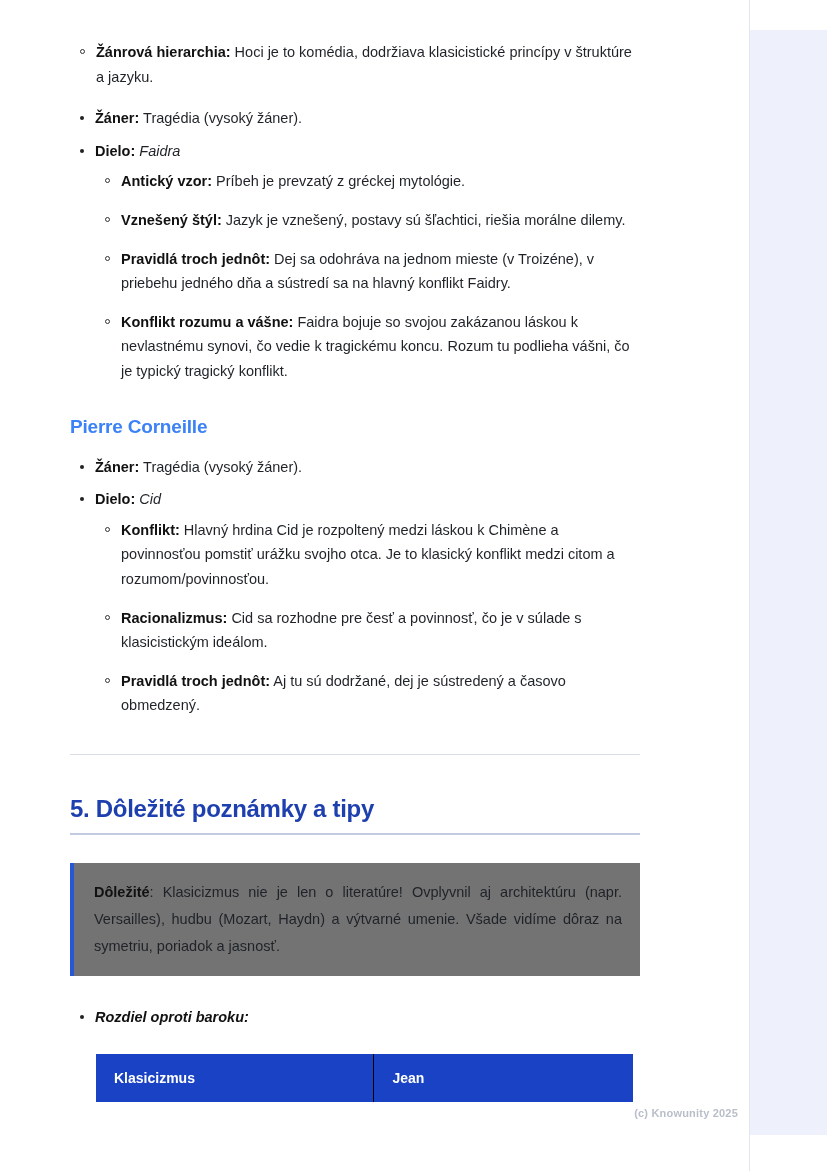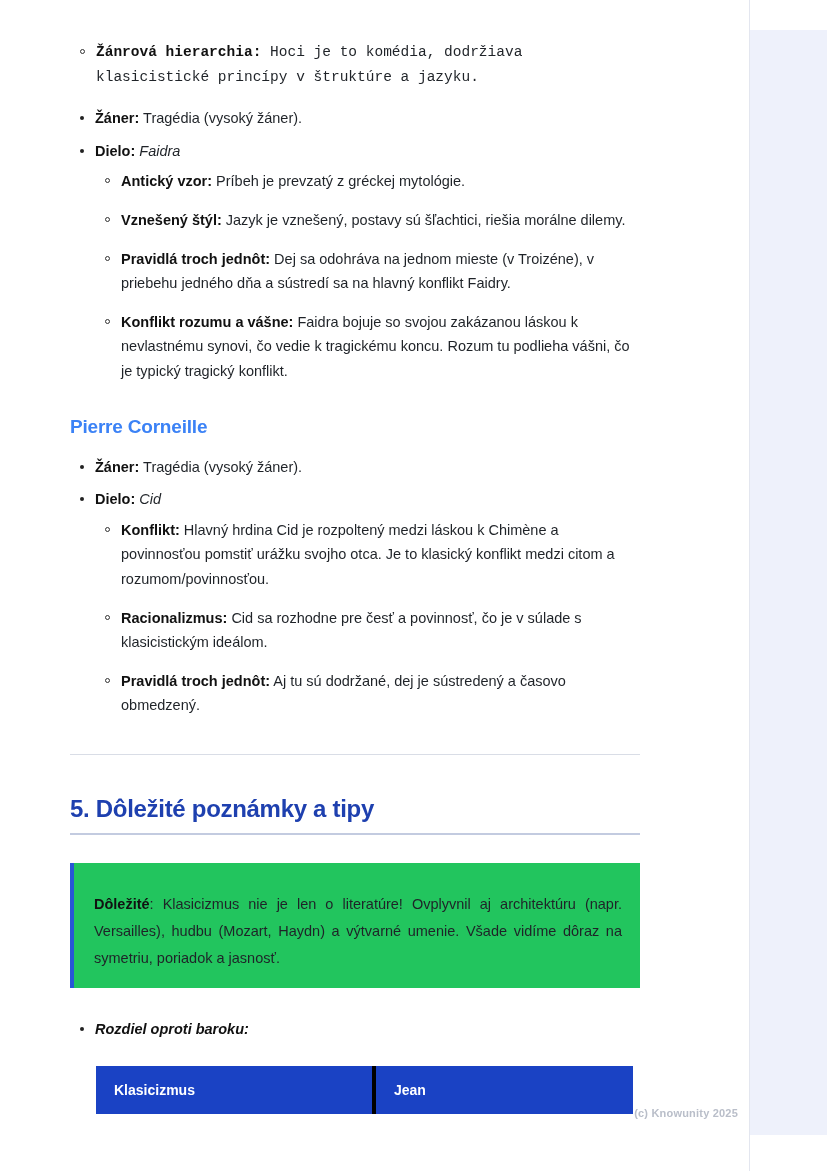--- a/index.html
+++ b/index.html
@@ -122,43 +122,43 @@
     margin: 0;
   }
 
   .heading-rule {
     border: none;
     border-top: 2px solid #c3cbe0;
     margin: 10px 0 0 0;
   }
 
   .callout {
-    background: #22c55e;
+    background: #737373;
     border-left: 4px solid #2857d6;
-    padding: 28px 18px 16px 20px;
+    padding: 16px 18px 16px 20px;
     font-size: 14.5px;
     line-height: 1.85;
     text-align: justify;
     box-sizing: border-box;
   }
 
   table.cmp {
     border-collapse: collapse;
     width: 537px;
     margin-left: 26px;
     table-layout: fixed;
   }
   table.cmp th {
     background: #1a42c4;
     color: #ffffff;
     font-size: 14px;
     font-weight: bold;
     text-align: left;
     padding: 16px 18px;
-    border-right: 4px solid #000000;
+    border-right: 1px solid #000000;
   }
   table.cmp th:last-child { border-right: none; }
 
   .watermark {
     position: absolute;
     right: 90px;
     bottom: 52px;
     font-size: 11px;
     color: #b9bec9;
     letter-spacing: 0.2px;
@@ -171,21 +171,21 @@
 <div class="page">
 
   <div class="side-band">
     <div class="side-band-inner"></div>
   </div>
 
   <div class="watermark">(c) Knowunity 2025</div>
 
   <div class="content">
 
-    <ul class="lvl2" style="margin-top:40px; margin-bottom:3px;font-family:Liberation Mono, monospace;">
+    <ul class="lvl2" style="margin-top:40px; margin-bottom:3px;">
       <li>
         <span class="b">Žánrová hierarchia:</span><span> Hoci je to komédia, dodržiava klasicistické princípy v štruktúre a jazyku.</span>
       </li>
     </ul>
 
 
     <ul class="lvl1" style="margin-top:18px;">
       <li>
         <span class="b">Žáner:</span><span> Tragédia (vysoký žáner).</span>
       </li>

